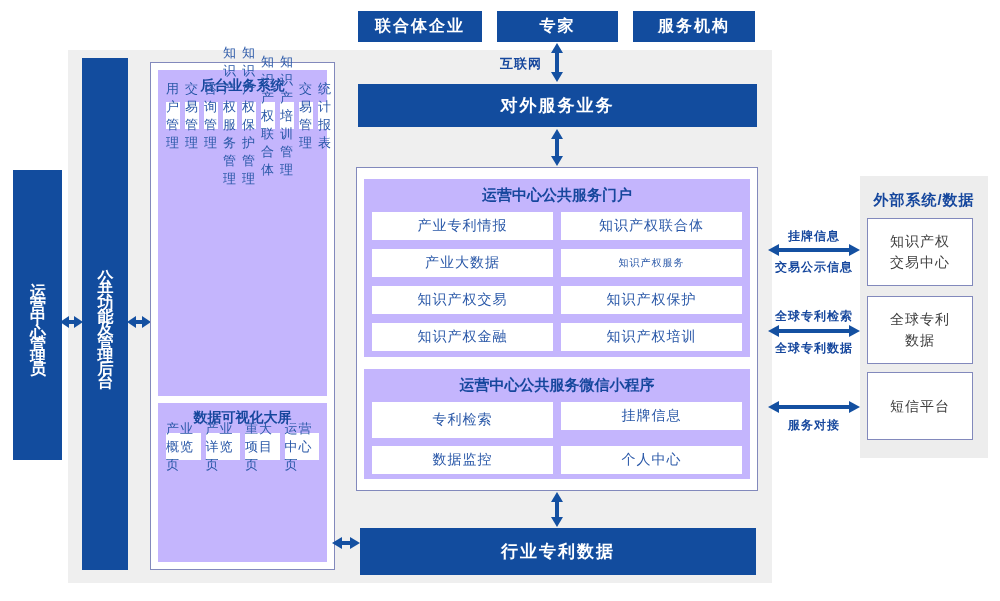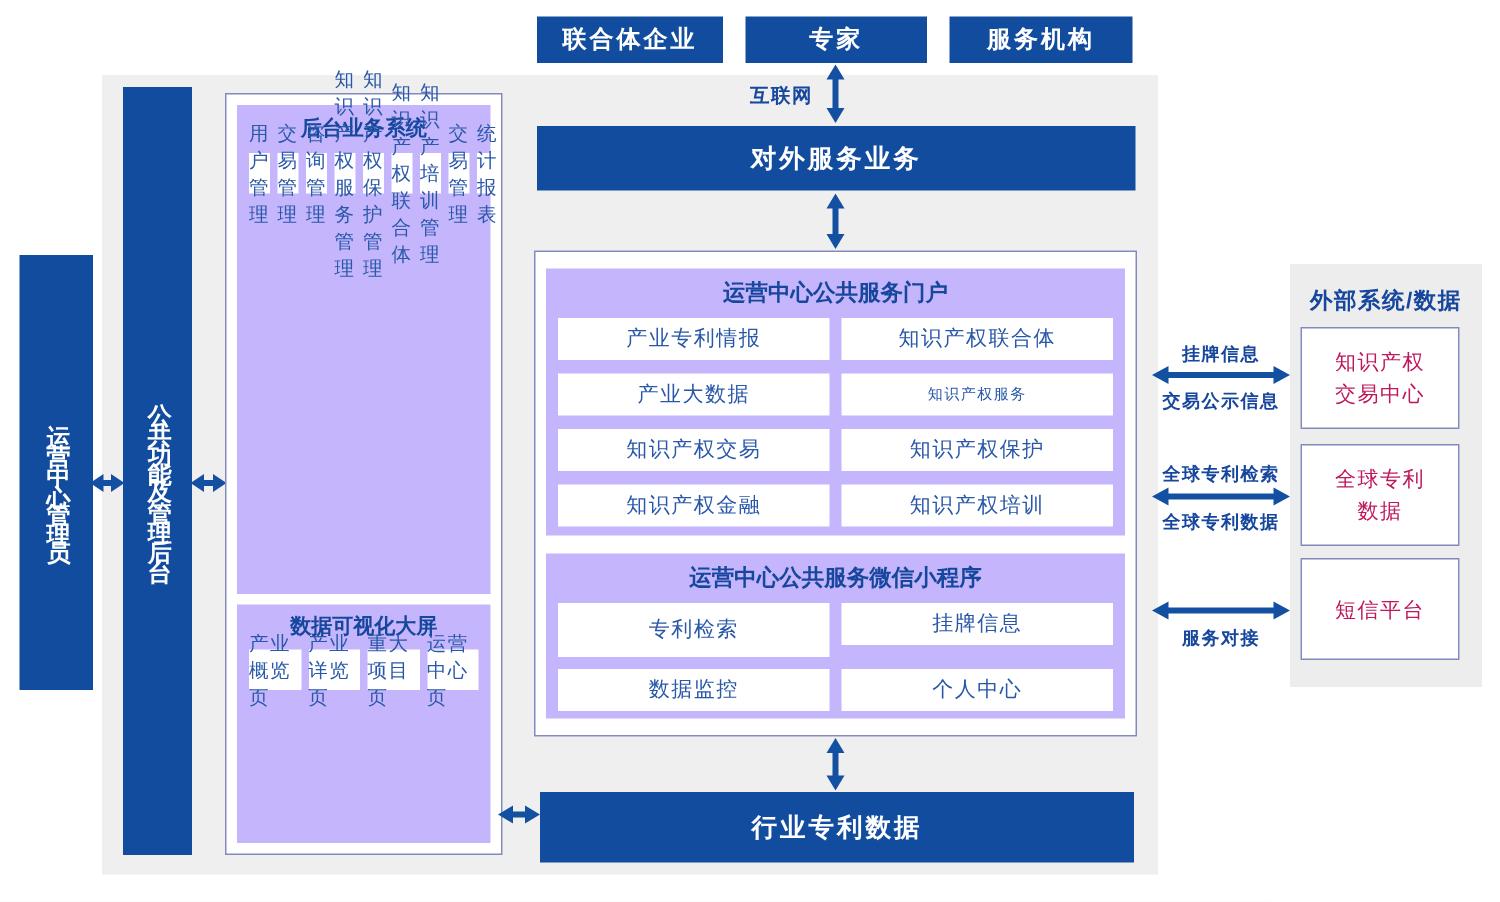--- a/index.html
+++ b/index.html
@@ -10,21 +10,21 @@
   .bg-gray { background:#efefef; }
   .blue-box { background:#124c9e; color:#ffffff; font-weight:bold; display:flex; align-items:center; justify-content:center; letter-spacing:2px; }
   .outline-box { background:#ffffff; border:1px solid #8289bc; }
   .lav { background:#c4b5fd; }
   .grp-title { color:#16479d; font-weight:bold; text-align:center; }
   .witem { background:#ffffff; color:#2a58a8; display:flex; align-items:center; justify-content:center; letter-spacing:1px; }
   .vtext { writing-mode:vertical-rl; text-orientation:upright; display:flex; align-items:center; justify-content:center; letter-spacing:13px; font-size:16px; }
   .grid2 { display:grid; grid-template-columns:181px 181px; column-gap:8px; }
   .vstack { display:flex; gap:5px; }
   .arrow-label { color:#16479d; font-weight:bold; font-size:12px; text-align:center; letter-spacing:1px; }
-  .rp-box { background:#ffffff; border:1px solid #8289bc; color:#be185d; font-size:14px; line-height:21px; display:flex; flex-direction:column; align-items:center; justify-content:center; letter-spacing:1px; }
+  .rp-box { background:#ffffff; border:1px solid #8289bc; color:#404040; font-size:14px; line-height:21px; display:flex; flex-direction:column; align-items:center; justify-content:center; letter-spacing:1px; }
   svg.arrow { display:block; }
   svg.arrow * { fill:#1450a1; }
 </style>
 </head>
 <body>
 
 <div class="canvas">
 
   <div class="abs bg-gray" style="left:68px; top:50px; width:704px; height:533px;"></div>
   <div class="abs bg-gray" style="left:860px; top:176px; width:128px; height:282px; background:#ededed;"></div>

